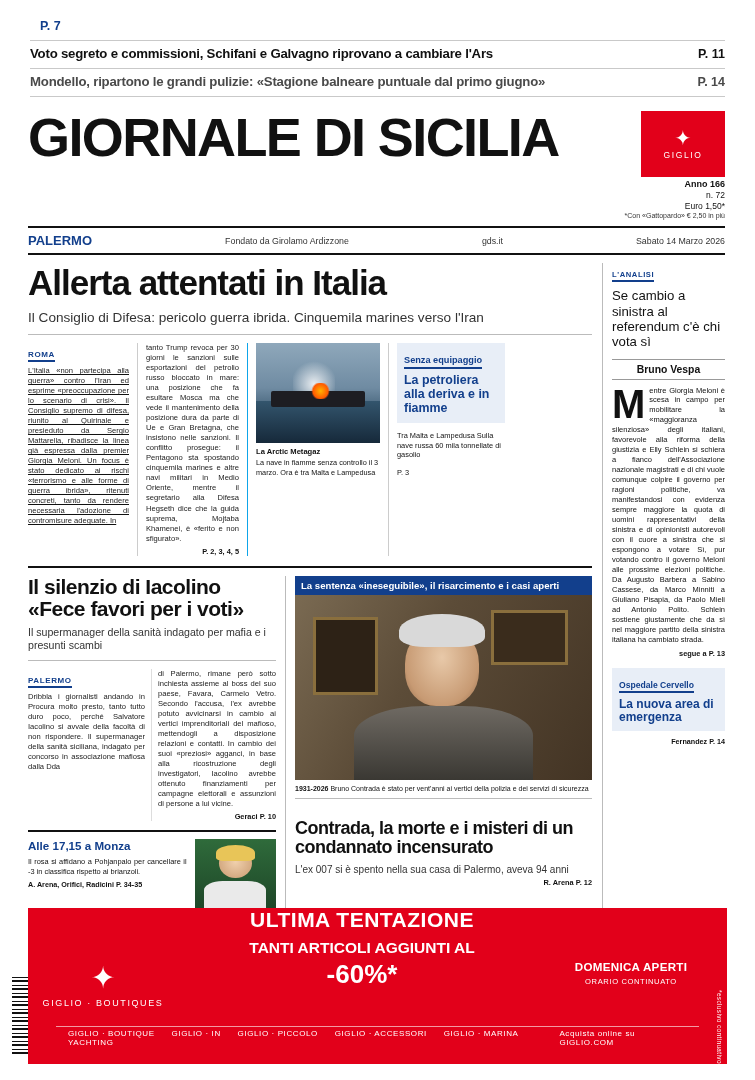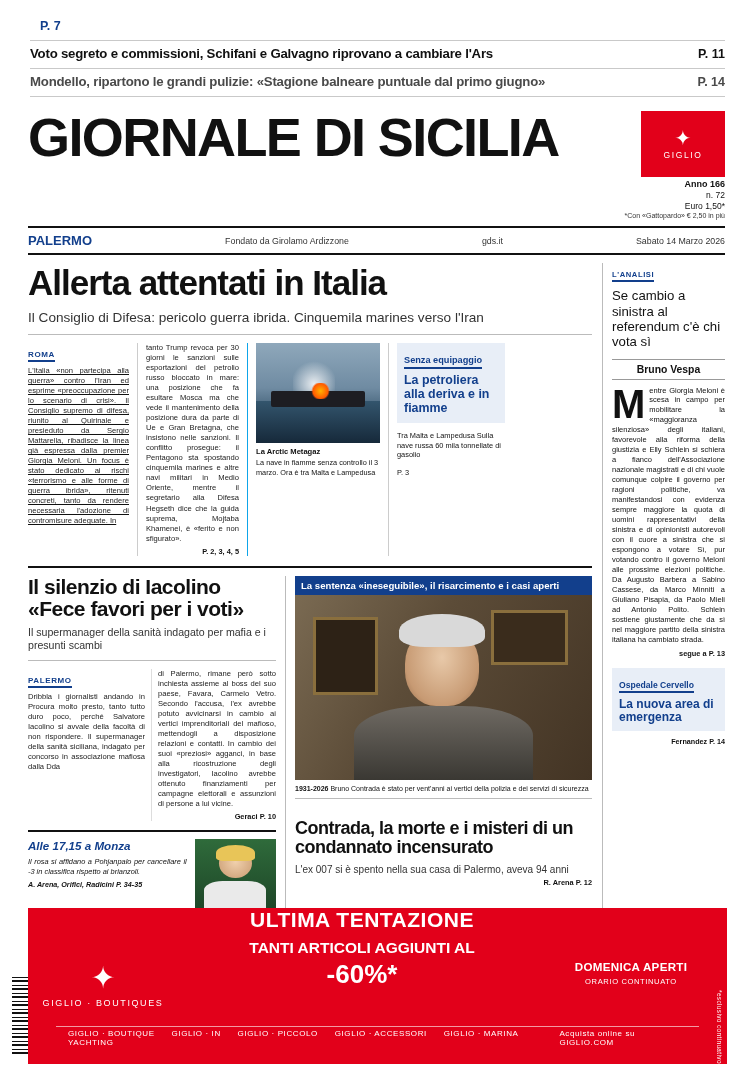--- a/index.html
+++ b/index.html
@@ -188,21 +188,21 @@
   }
   .cap-bar b { font-weight:bold; }
   .big-head2 {
     font-size:18px; font-weight:bold; line-height:1.07; letter-spacing:-0.5px; margin-top:20px;
   }
   .big-sub2 { font-size:10px; color:#333; margin-top:6px; }
   .byline { font-size:7.4px; font-weight:bold; text-align:right; margin-top:3px; }
 
   
   .monza { margin-top:9px; padding-top:7px; border-top:2px solid #111; display:flex; }
-  .monza-text { width:168px; padding-right:8px;font-style:italic; }
+  .monza-text { width:168px; padding-right:8px; }
   .monza-kicker { color:#123f8c; font-weight:bold; font-size:11.6px; }
   .monza-head { font-weight:bold; font-size:11.6px; line-height:1.18; margin-top:2px; }
   .monza-body { font-size:7.4px; line-height:1.33; margin-top:5px; text-align:justify; }
   .monza-ref { font-size:7.2px; font-weight:bold; margin-top:3px; }
   .monza-photo {
     width:82px; height:72px; position:relative; overflow:hidden;
     background:linear-gradient(180deg,#2f6b3b,#1d4527);
   }
   .monza-photo .p-head {
     position:absolute; left:30%; top:14%; width:40%; height:40%;

